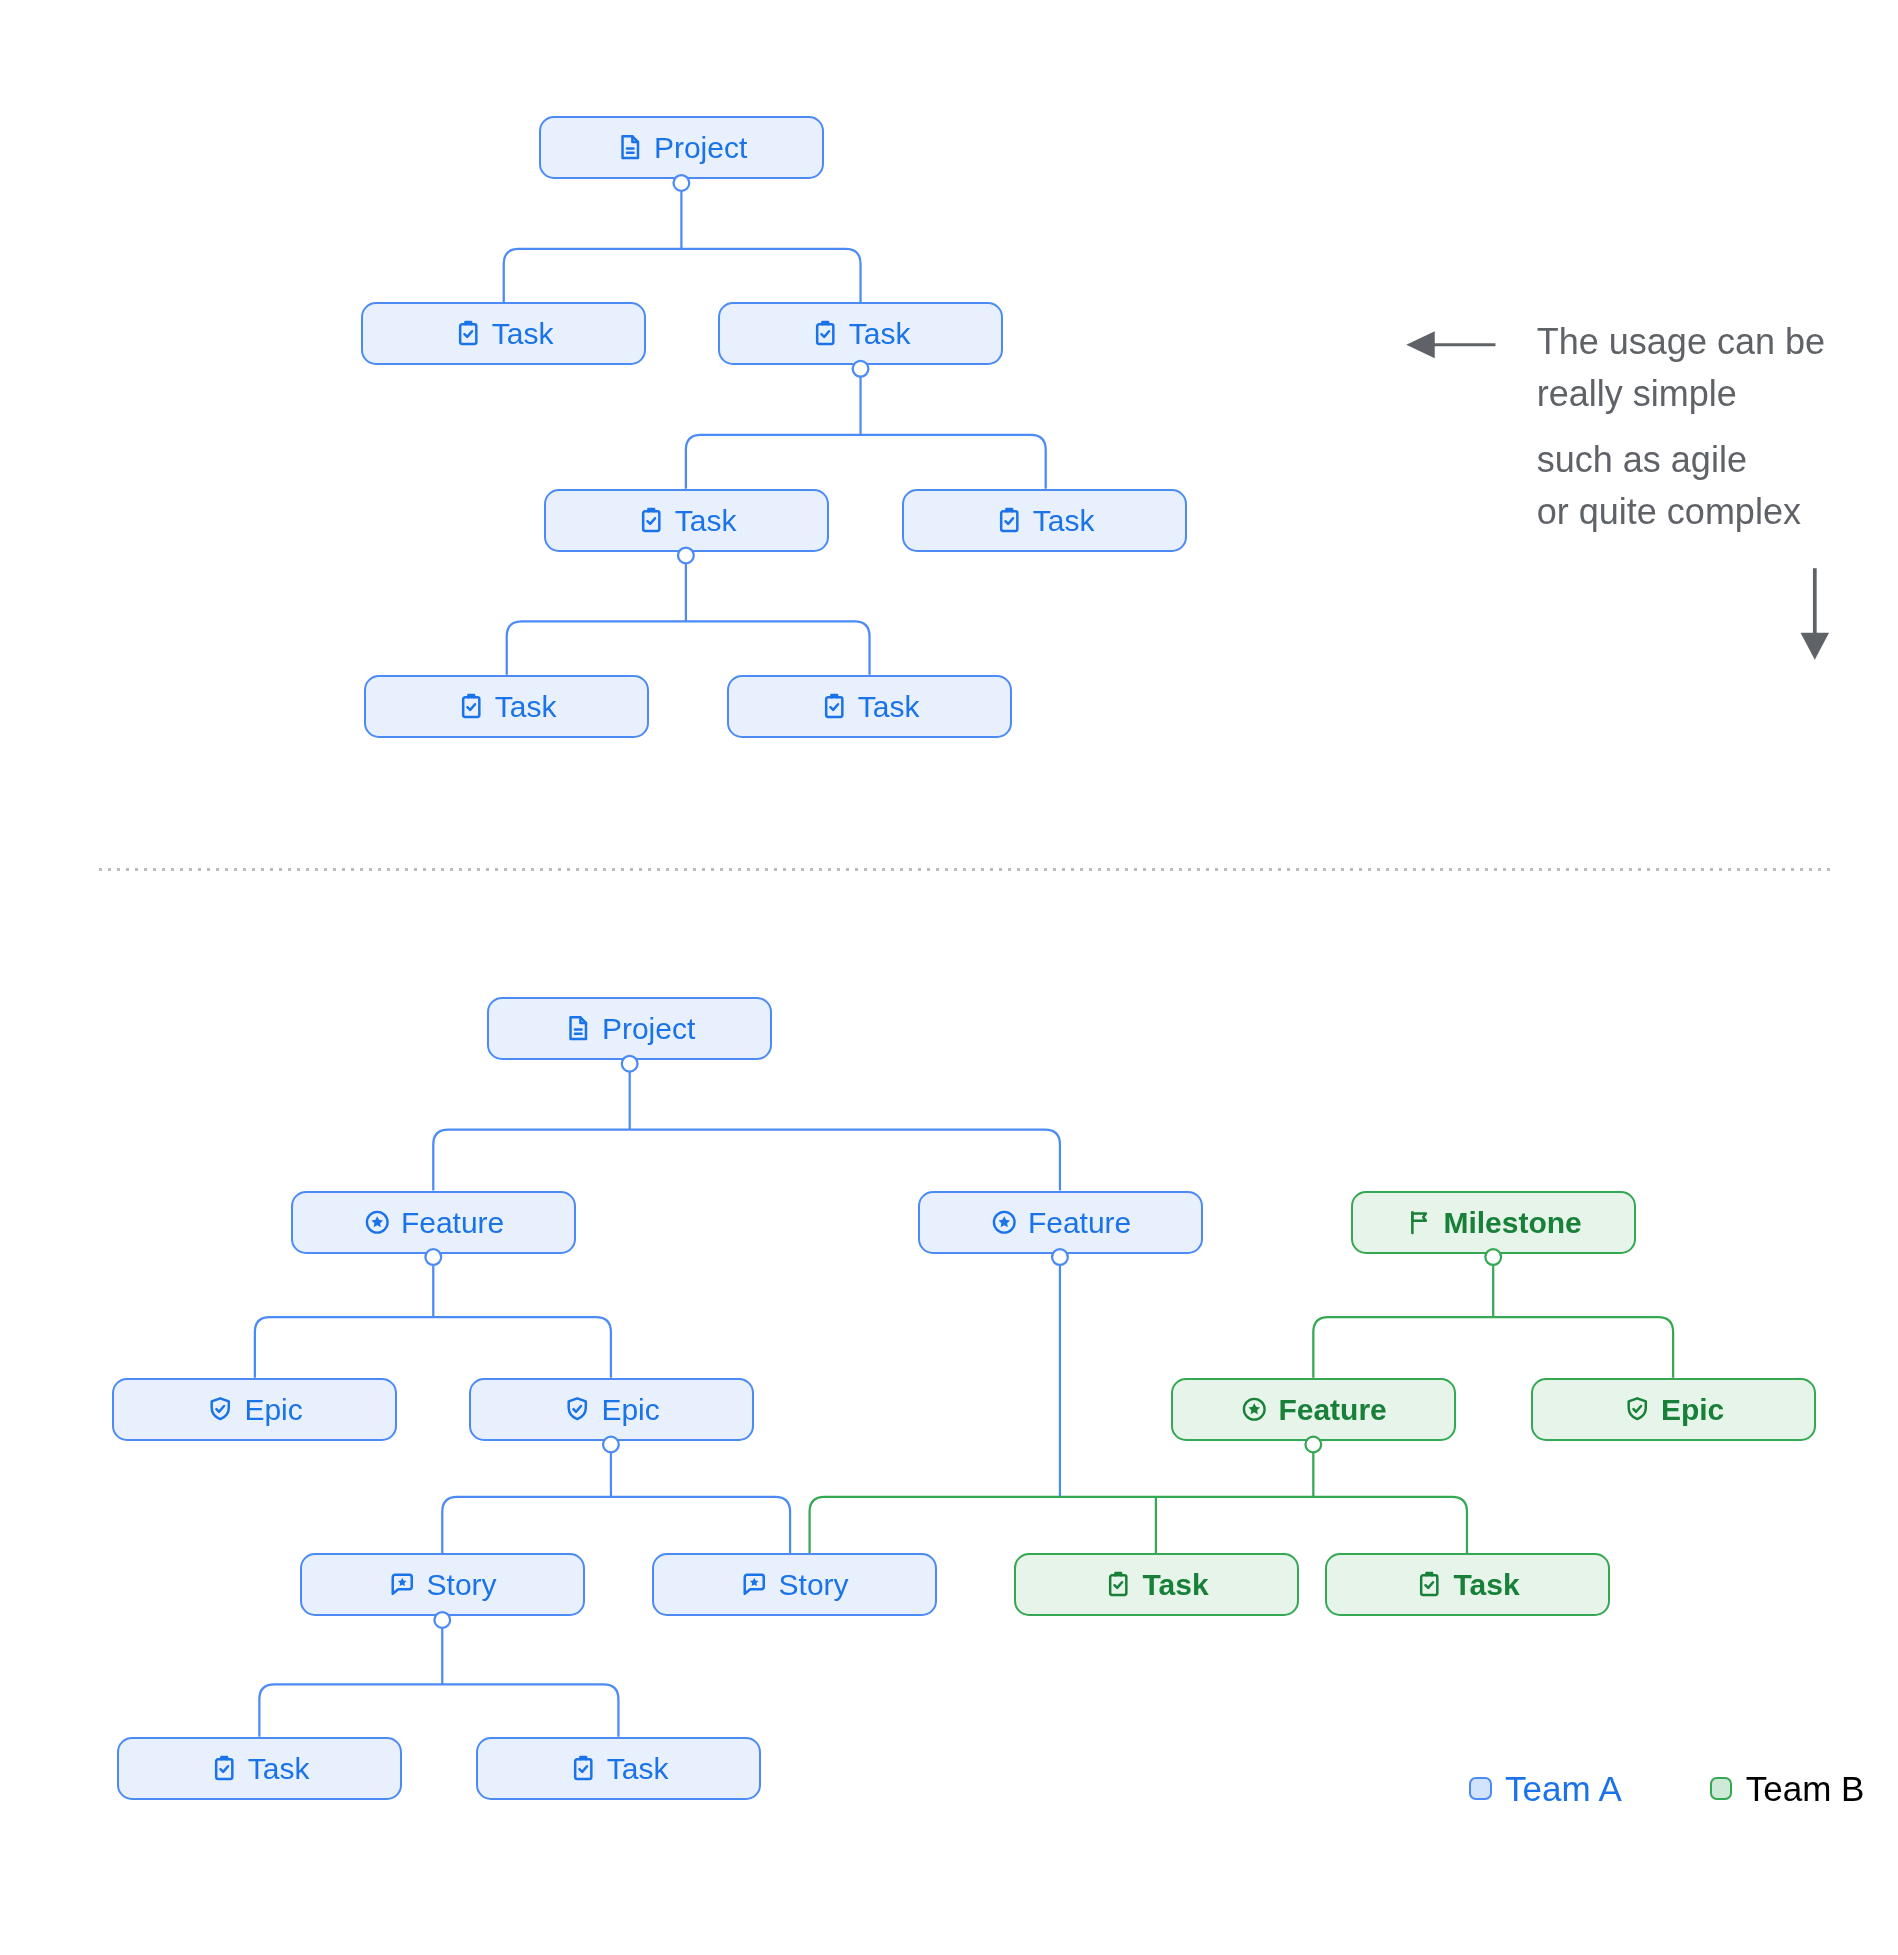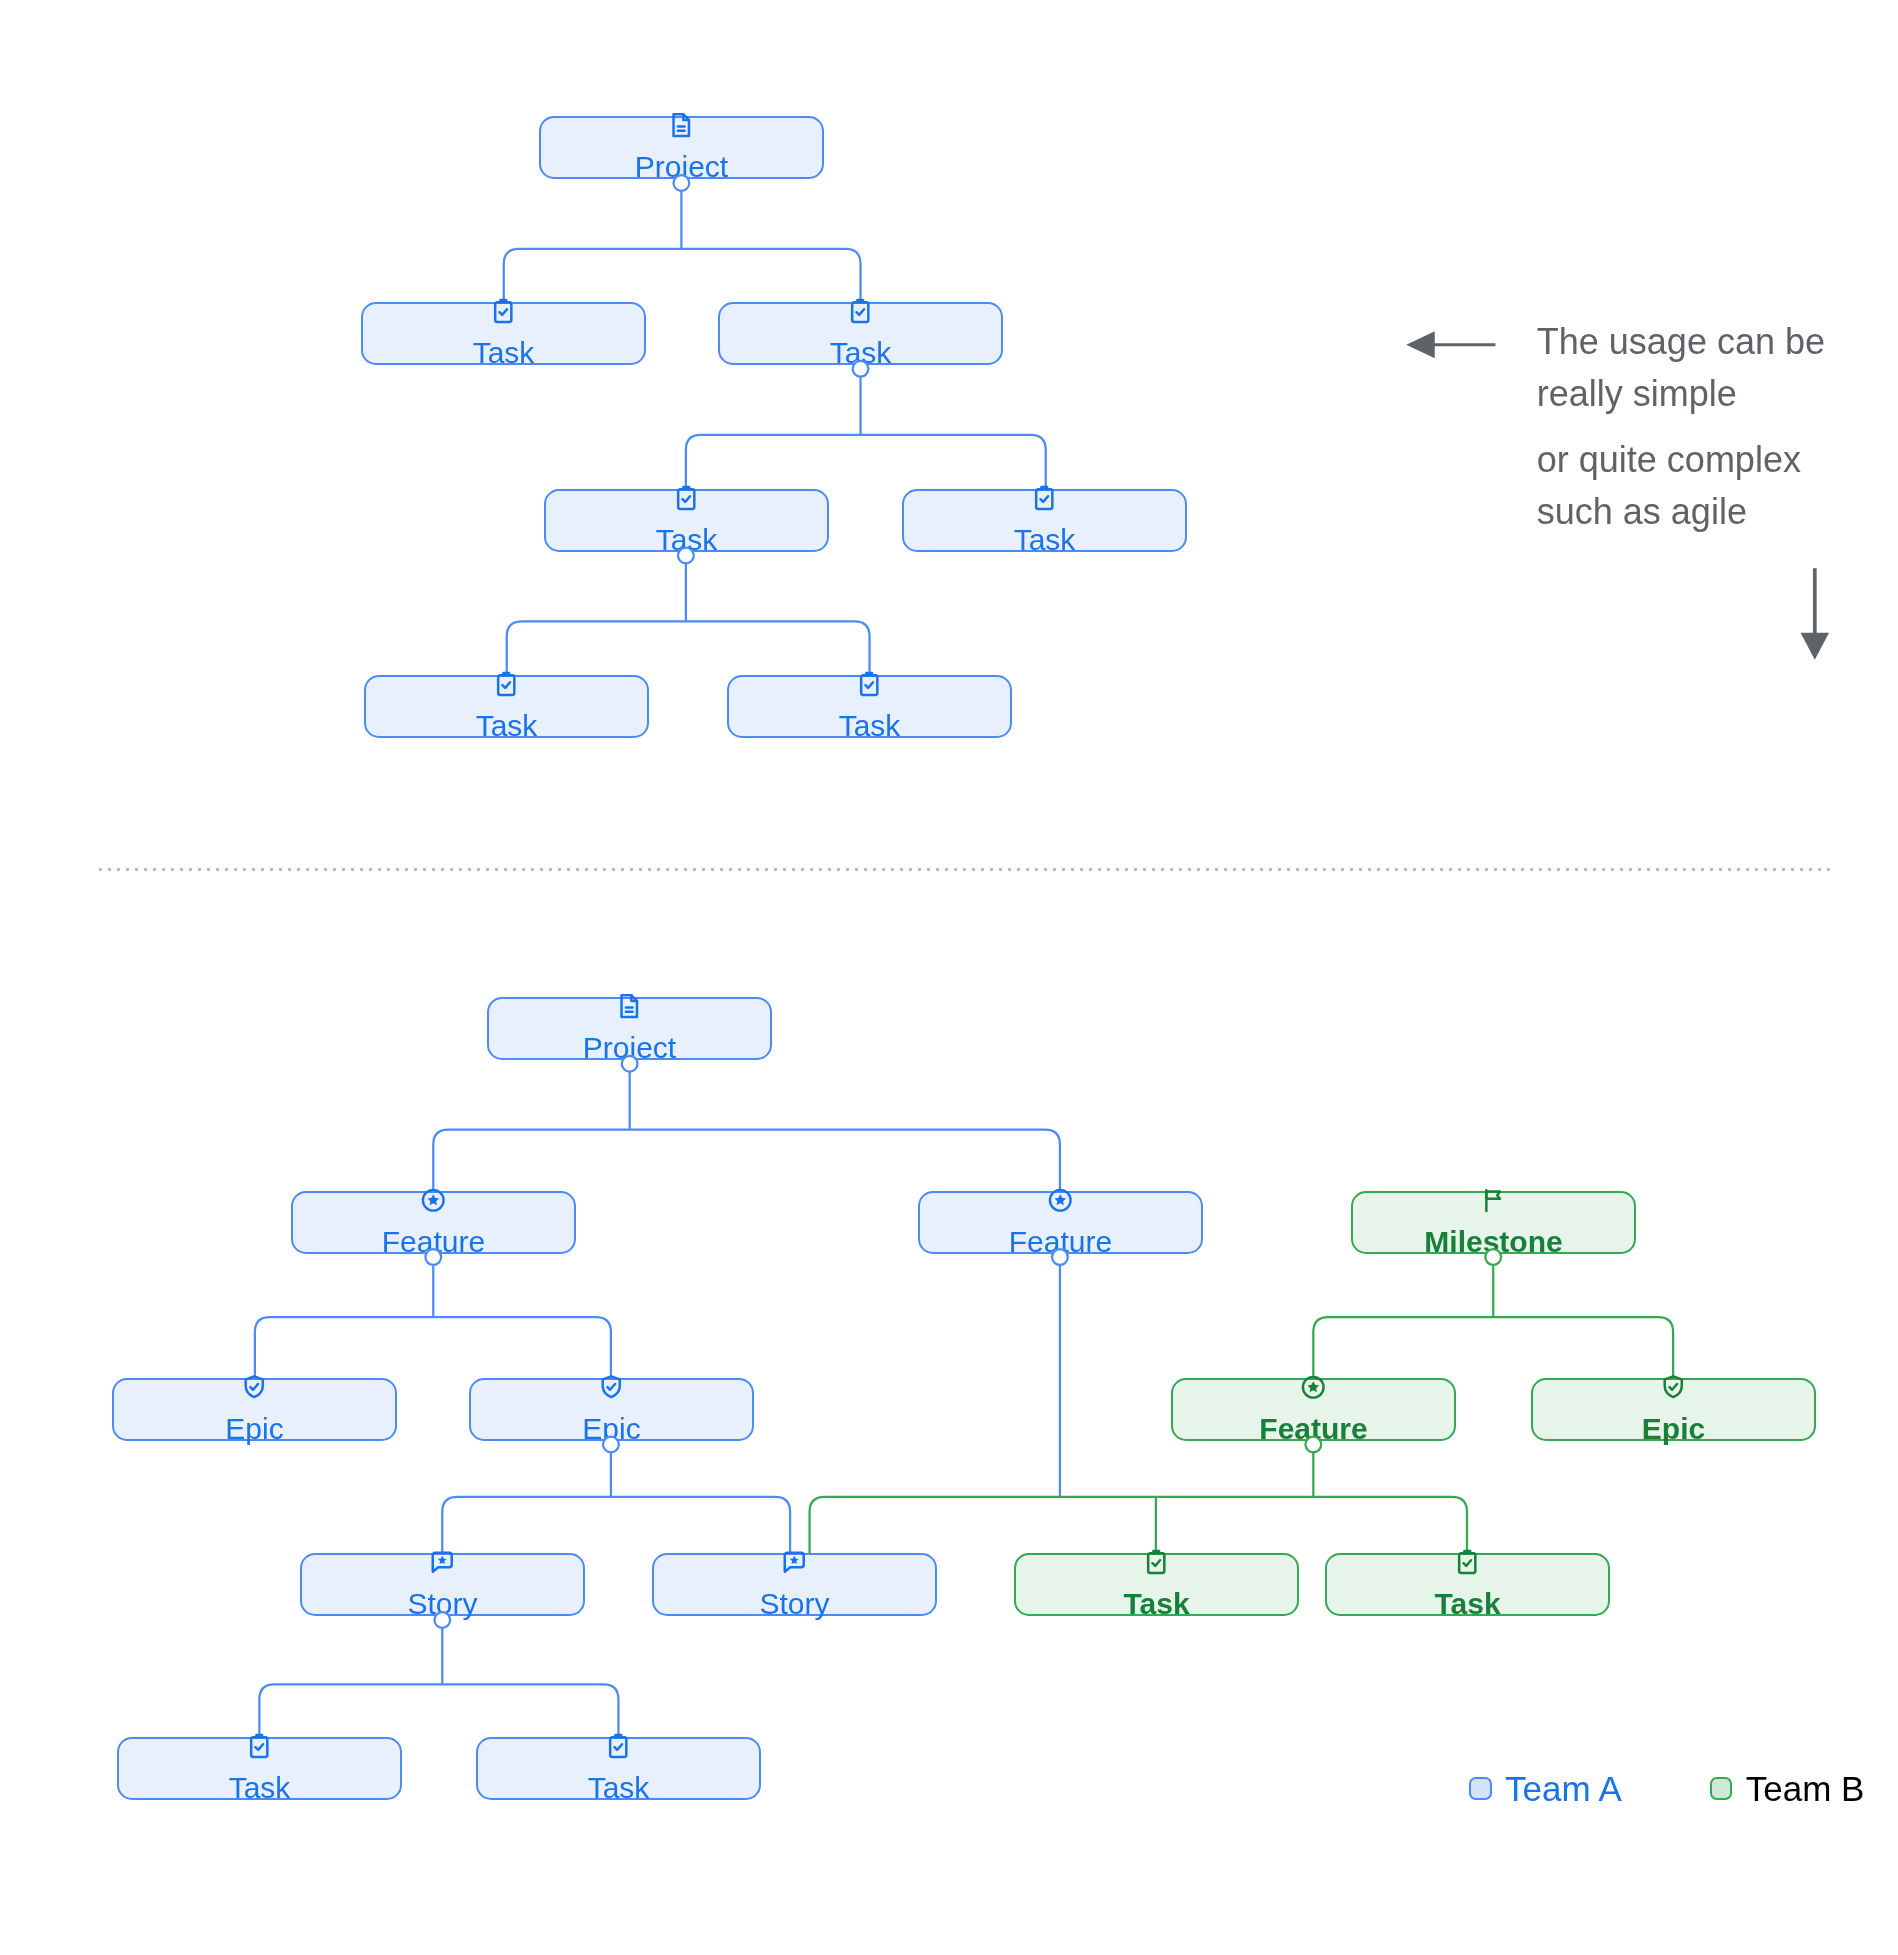--- a/index.html
+++ b/index.html
@@ -8,21 +8,20 @@
     font-family:"Liberation Sans","DejaVu Sans",sans-serif;
   }
   svg.layer{position:absolute;left:0;top:0;pointer-events:none;}
   #lines{z-index:0;}
   #ports{z-index:3;}
   .node{
     position:absolute;z-index:2;width:285px;height:63px;box-sizing:border-box;
     display:flex;align-items:center;justify-content:center;gap:9.7px;
     border-radius:15px;border:2.2px solid;font-size:30px;font-weight:500;letter-spacing:0;
     cursor:pointer;
-    flex-direction:column;
   }
   .node.blue{background:#E8F0FE;border-color:#4C8BF5;color:#1A73E8;}
   .node.green{background:#E6F4EA;border-color:#34A853;color:#188038;font-weight:bold;}
   .node .icon{width:28.5px;height:28.5px;display:inline-flex;flex:0 0 auto;}
   .node .icon svg{width:100%;height:100%;}
   .annotation{
     position:absolute;z-index:2;right:73px;top:316px;
     color:#5F6368;font-size:36px;line-height:52px;font-weight:400;
   }
   .ann-para2{margin-top:13.5px;}
@@ -154,22 +153,22 @@
       </span>
     <span class="label">Task</span>
   </div>
 
   <div class="annotation">
     <div class="ann-para1">
       <div>The usage can be</div>
       <div>really simple</div>
     </div>
     <div class="ann-para2">
+      <div>such as agile</div>
       <div>or quite complex</div>
-      <div>such as agile</div>
     </div>
   </div>
 
   <div class="divider"></div>
 
   <div class="node blue" style="left:487px;top:997px">
     <span class="icon">
         <svg viewBox="0 0 24 24" fill="none" stroke="currentColor" stroke-width="2.1" stroke-linejoin="round" stroke-linecap="round">
           <path d="M5.5 2.8h8.3l4.7 4.7V21H5.5z"></path>
           <path d="M13.8 2.8v4.7h4.7"></path>

